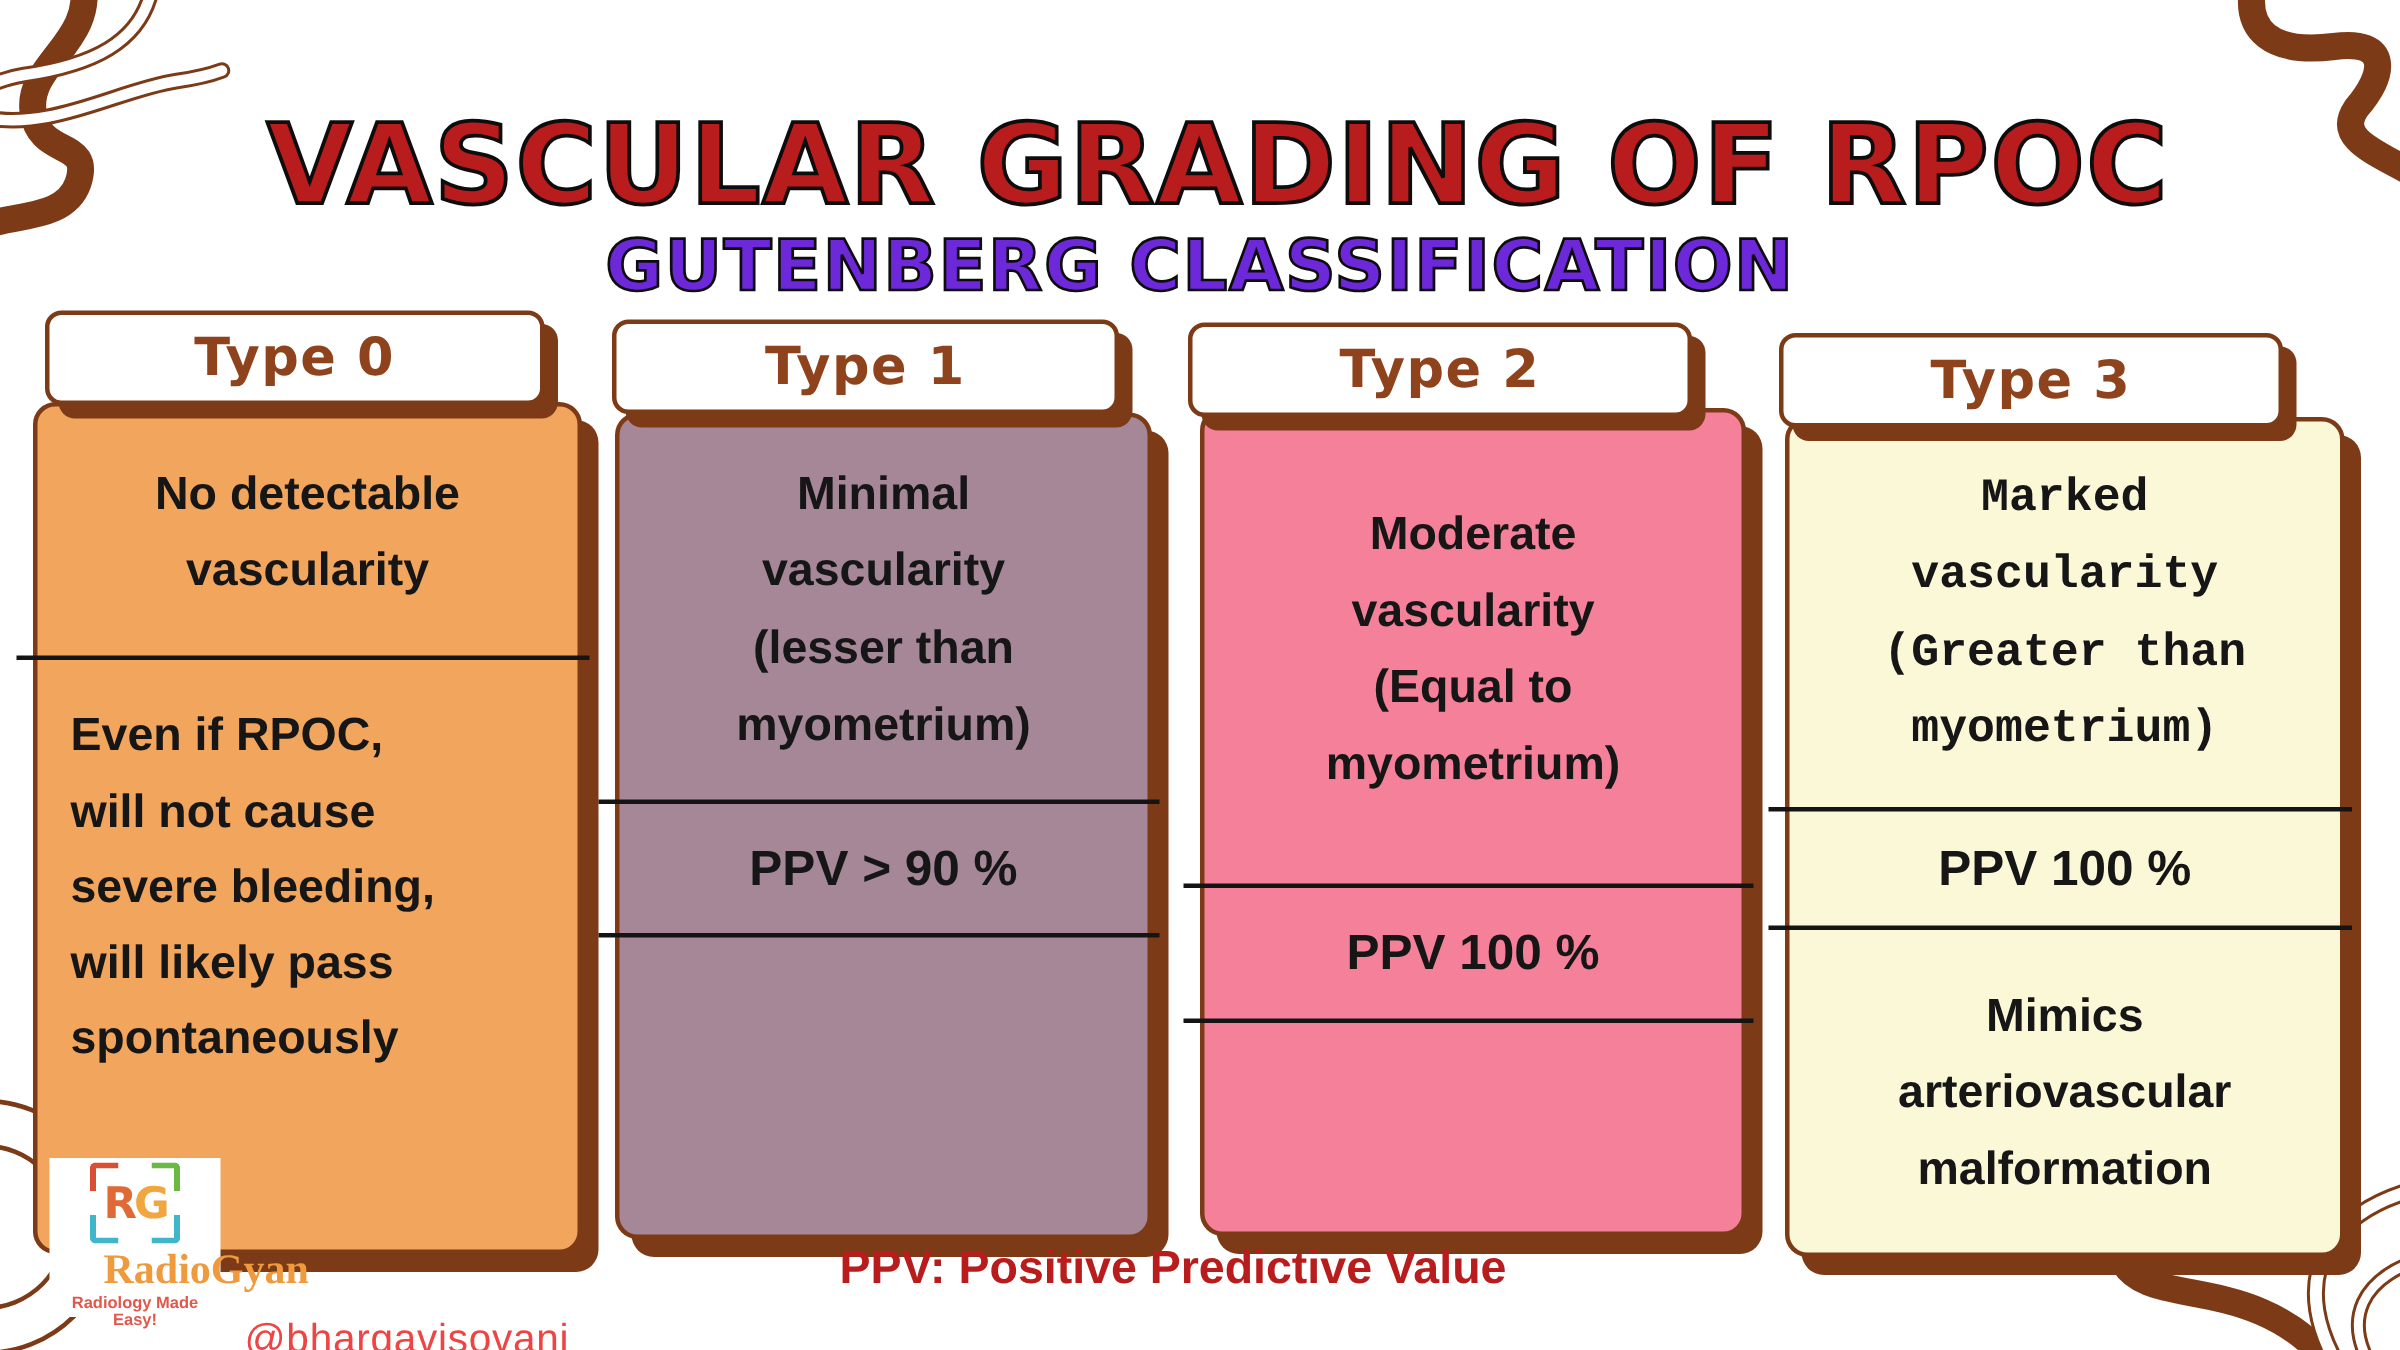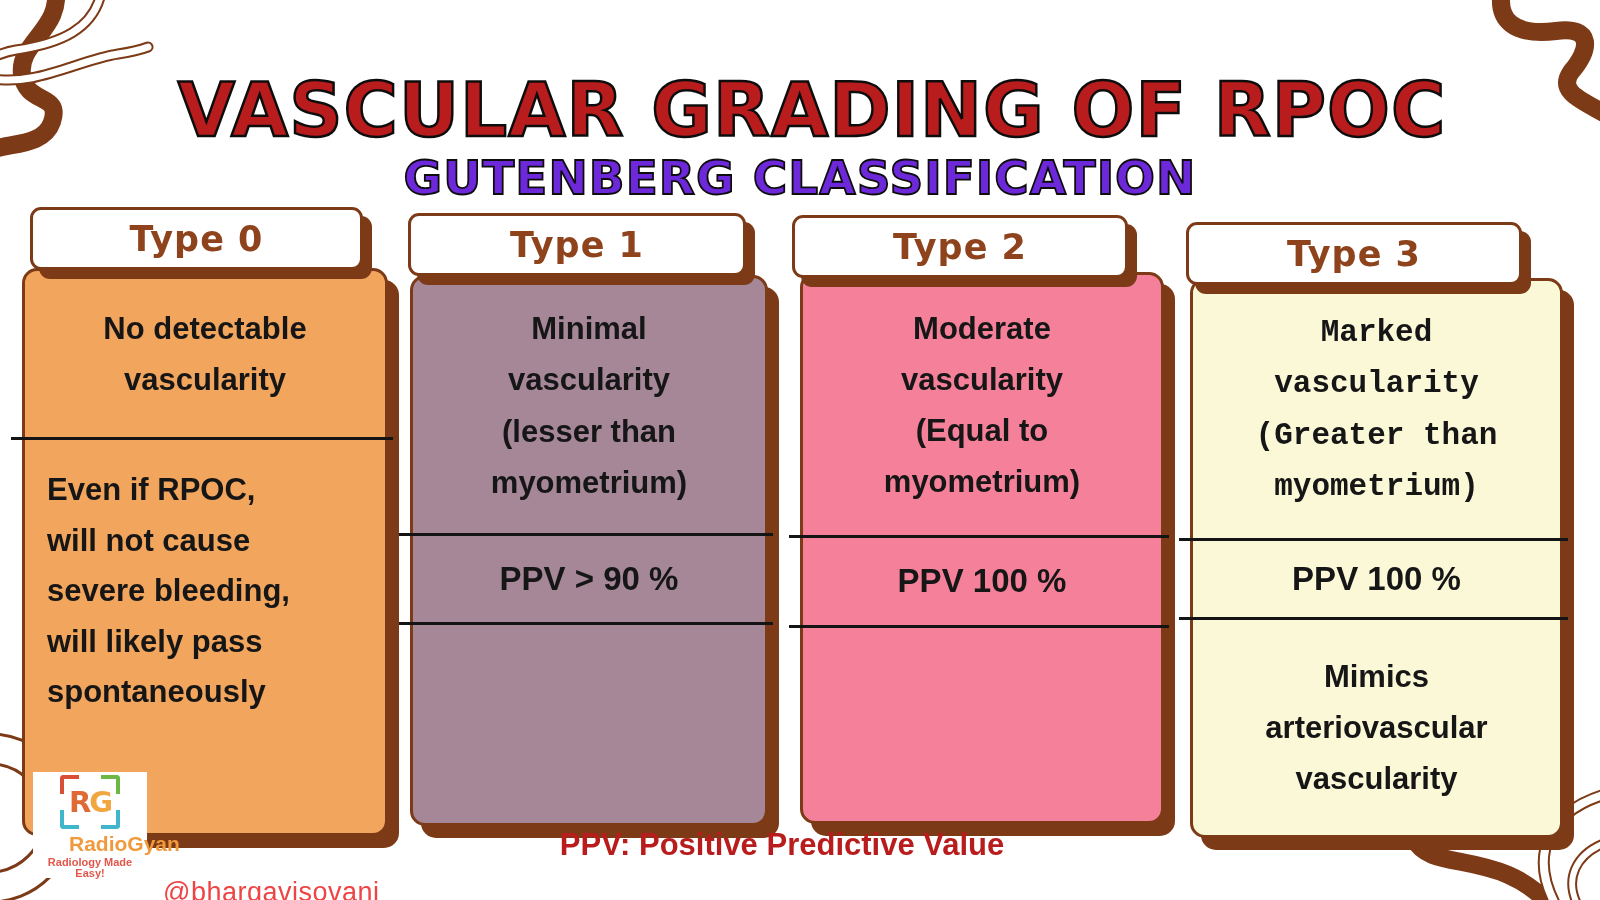--- a/index.html
+++ b/index.html
@@ -62,21 +62,21 @@
 
   .card-1 { left:410px;  top:213px; width:352px; }
   .card-1 .tab  { left:-2px; top:0; width:332px; }
   .card-1 .body { top:62px;  width:352px; height:545px; background:#a68798; }
   .card-1 .s1 { height:255px; }
   .card-1 .s2 { height:86px; font-size:33px; }
 
   .card-2 { left:800px;  top:215px; width:358px; }
   .card-2 .tab  { left:-8px; top:0; width:330px; }
   .card-2 .body { top:57px;  width:358px; height:546px; background:#f5809a; }
-  .card-2 .s1 { height:260px; }
+  .card-2 .s1 { height:314px; }
   .card-2 .s2 { height:87px; font-size:33px; }
 
   .card-3 { left:1190px; top:222px; width:367px; }
   .card-3 .tab  { left:-4px; top:0; width:330px; }
   .card-3 .body { top:56px;  width:367px; height:554px; background:#fbf8d8; }
   .card-3 .s1 { height:257px;font-family:Liberation Mono, monospace; }
   .card-3 .s2 { height:76px; font-size:33px; }
   .card-3 .s3 { flex:1 1 auto; }
 
   
@@ -99,21 +99,21 @@
     position:absolute; inset:0; display:flex; align-items:center; justify-content:center;
     font-family:"DejaVu Sans", sans-serif; font-weight:bold; font-size:29px; letter-spacing:-2px;
   }
   .mono-letters .r { color:#e06a35; }
   .mono-letters .g { color:#f2a63f; }
   .corner { position:absolute; width:15px; height:15px; }
   .corner.tl { top:0; left:0;   border-top:4px solid #d94f35;  border-left:4px solid #d94f35;  border-top-left-radius:4px; }
   .corner.tr { top:0; right:0;  border-top:4px solid #6cb844;  border-right:4px solid #6cb844; border-top-right-radius:4px; }
   .corner.bl { bottom:0; left:0;  border-bottom:4px solid #3fb6c9; border-left:4px solid #3fb6c9;  border-bottom-left-radius:4px; }
   .corner.br { bottom:0; right:0; border-bottom:4px solid #3fb6c9; border-right:4px solid #3fb6c9; border-bottom-right-radius:4px; }
-  .logo-name { margin-top:4px; font-family:Liberation Sans, sans-serif; font-weight:bold; font-size:21px; color:#f09a3e; line-height:1;margin-left:36px; }
+  .logo-name { margin-top:4px; font-family:Liberation Serif, serif; font-weight:bold; font-size:28px; color:#f09a3e; line-height:1;margin-left:36px; }
   .logo-tagline { margin-top:3px; font-size:11px; font-weight:bold; color:#e2574b; line-height:1; }
 </style>
 </head>
 <body>
 
 <div class="stage">
 
   <svg class="deco" width="1600" height="900" viewBox="0 0 1600 900">
     <g fill="none" stroke-linecap="round">
 
@@ -196,21 +196,21 @@
     <div class="body">
       <div class="sec s1">Marked
 vascularity
 (Greater than
 myometrium)</div>
       <div class="divider"></div>
       <div class="sec s2">PPV 100 %</div>
       <div class="divider"></div>
       <div class="sec s3">Mimics
 arteriovascular
-vascularity</div>
+malformation</div>
     </div>
   </section>
 
   <div class="footer-note">PPV: Positive Predictive Value</div>
 
   <div class="logo">
     <div class="monogram">
       <span class="corner tl"></span>
       <span class="corner tr"></span>
       <span class="corner bl"></span>

